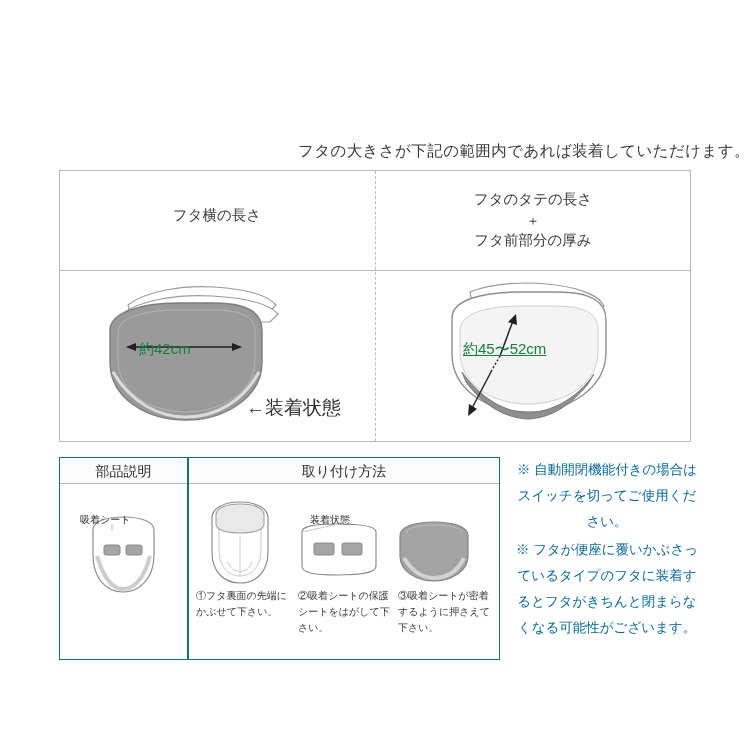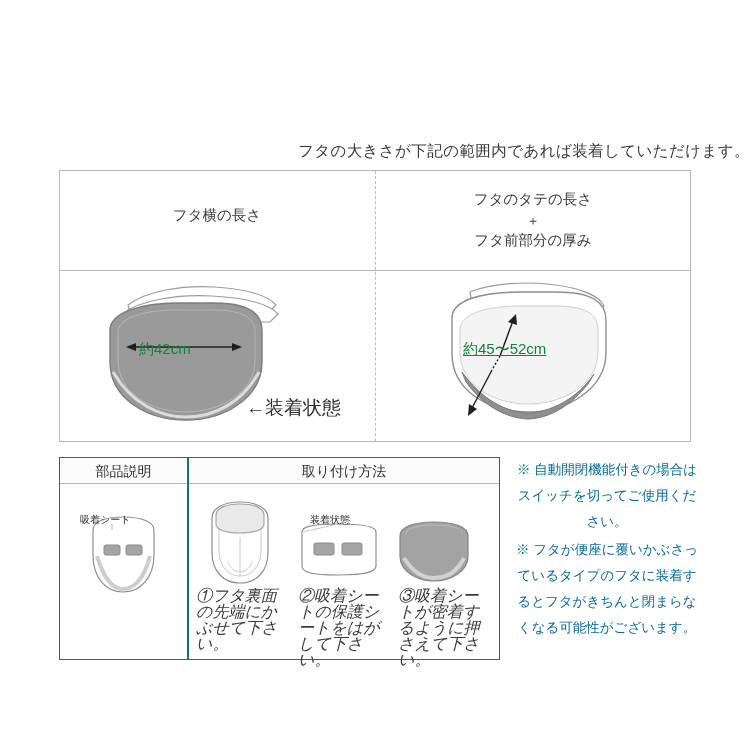--- a/index.html
+++ b/index.html
@@ -120,25 +120,24 @@
     position: absolute;
     font-size: 10px;
     color: #2f2f2f;
     white-space: nowrap;
   }
   .lbl-kyuchaku { left: 80px; top: 513px; }
   .lbl-hogo { left: 310px; top: 513px; }
 
   .step-text {
     position: absolute;
-    font-size: 16px;
+    font-size: 10px;
     line-height: 16px;
     color: #3a3a3a;
     width: 96px;
-    font-style: italic;
   }
   .step1 { left: 196px; top: 588px; }
   .step2 { left: 298px; top: 588px; }
   .step3 { left: 398px; top: 588px; }
 
   
   .notes {
     position: absolute;
     left: 512px; top: 457px;
     width: 190px;

